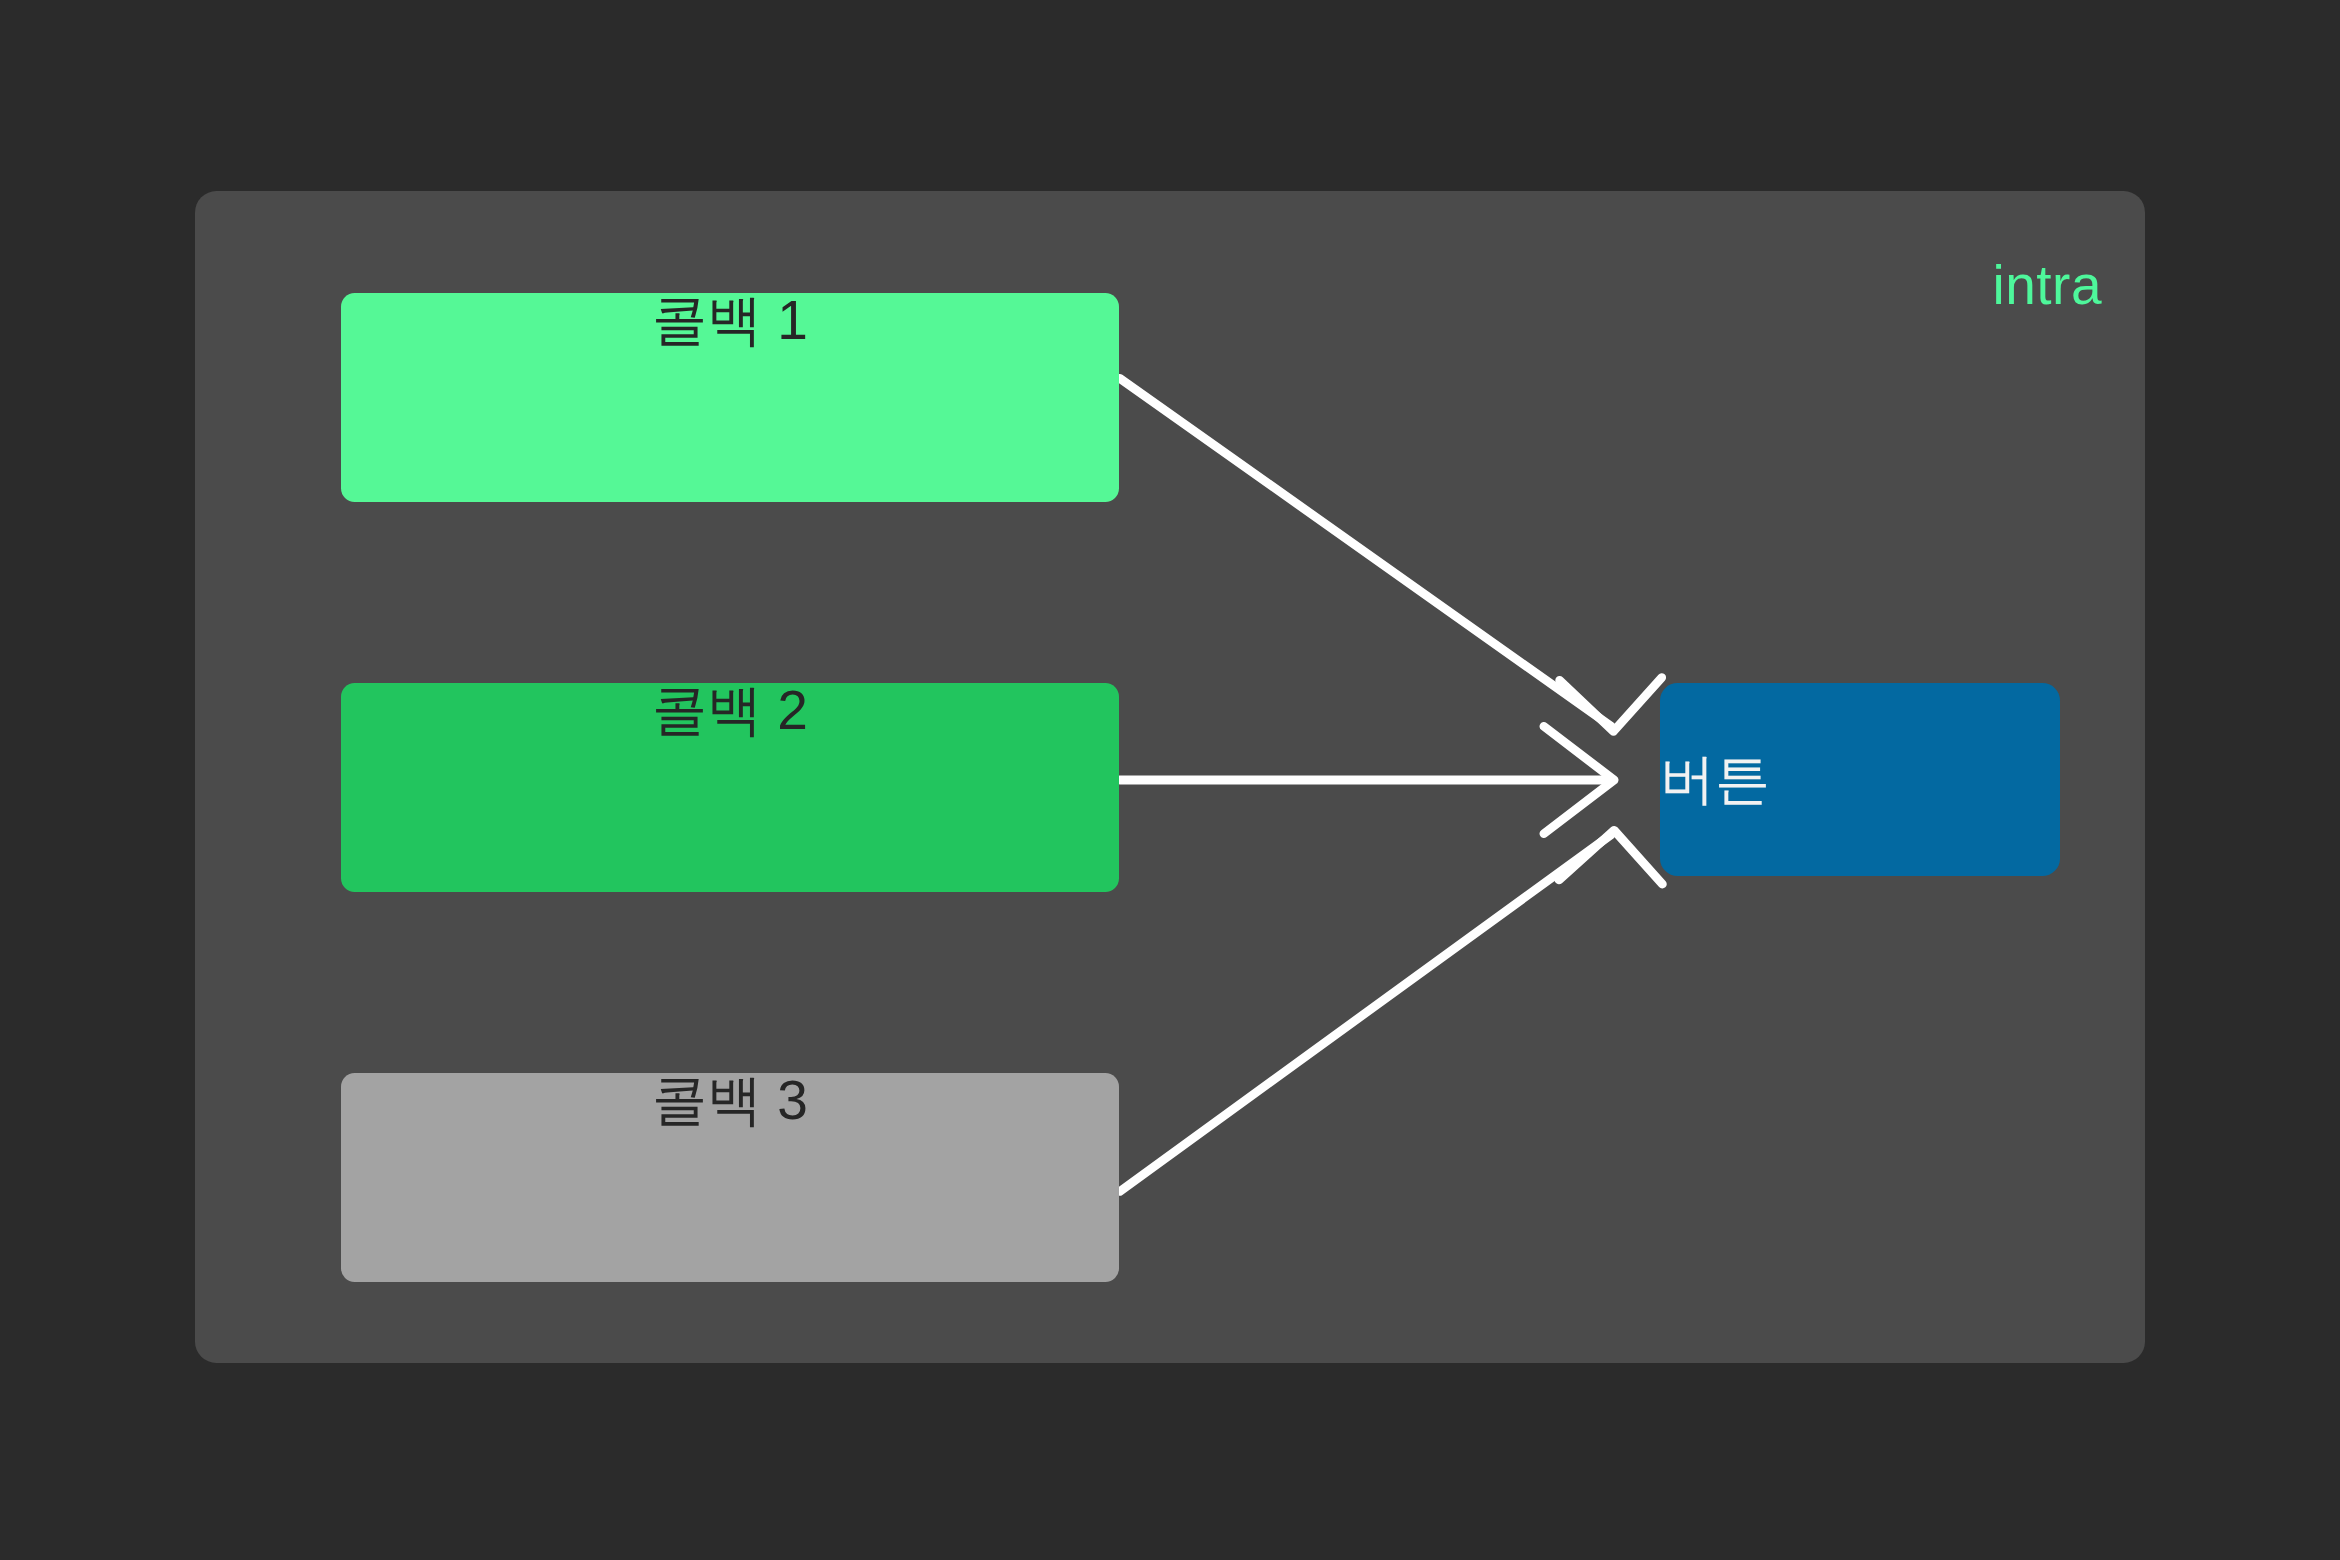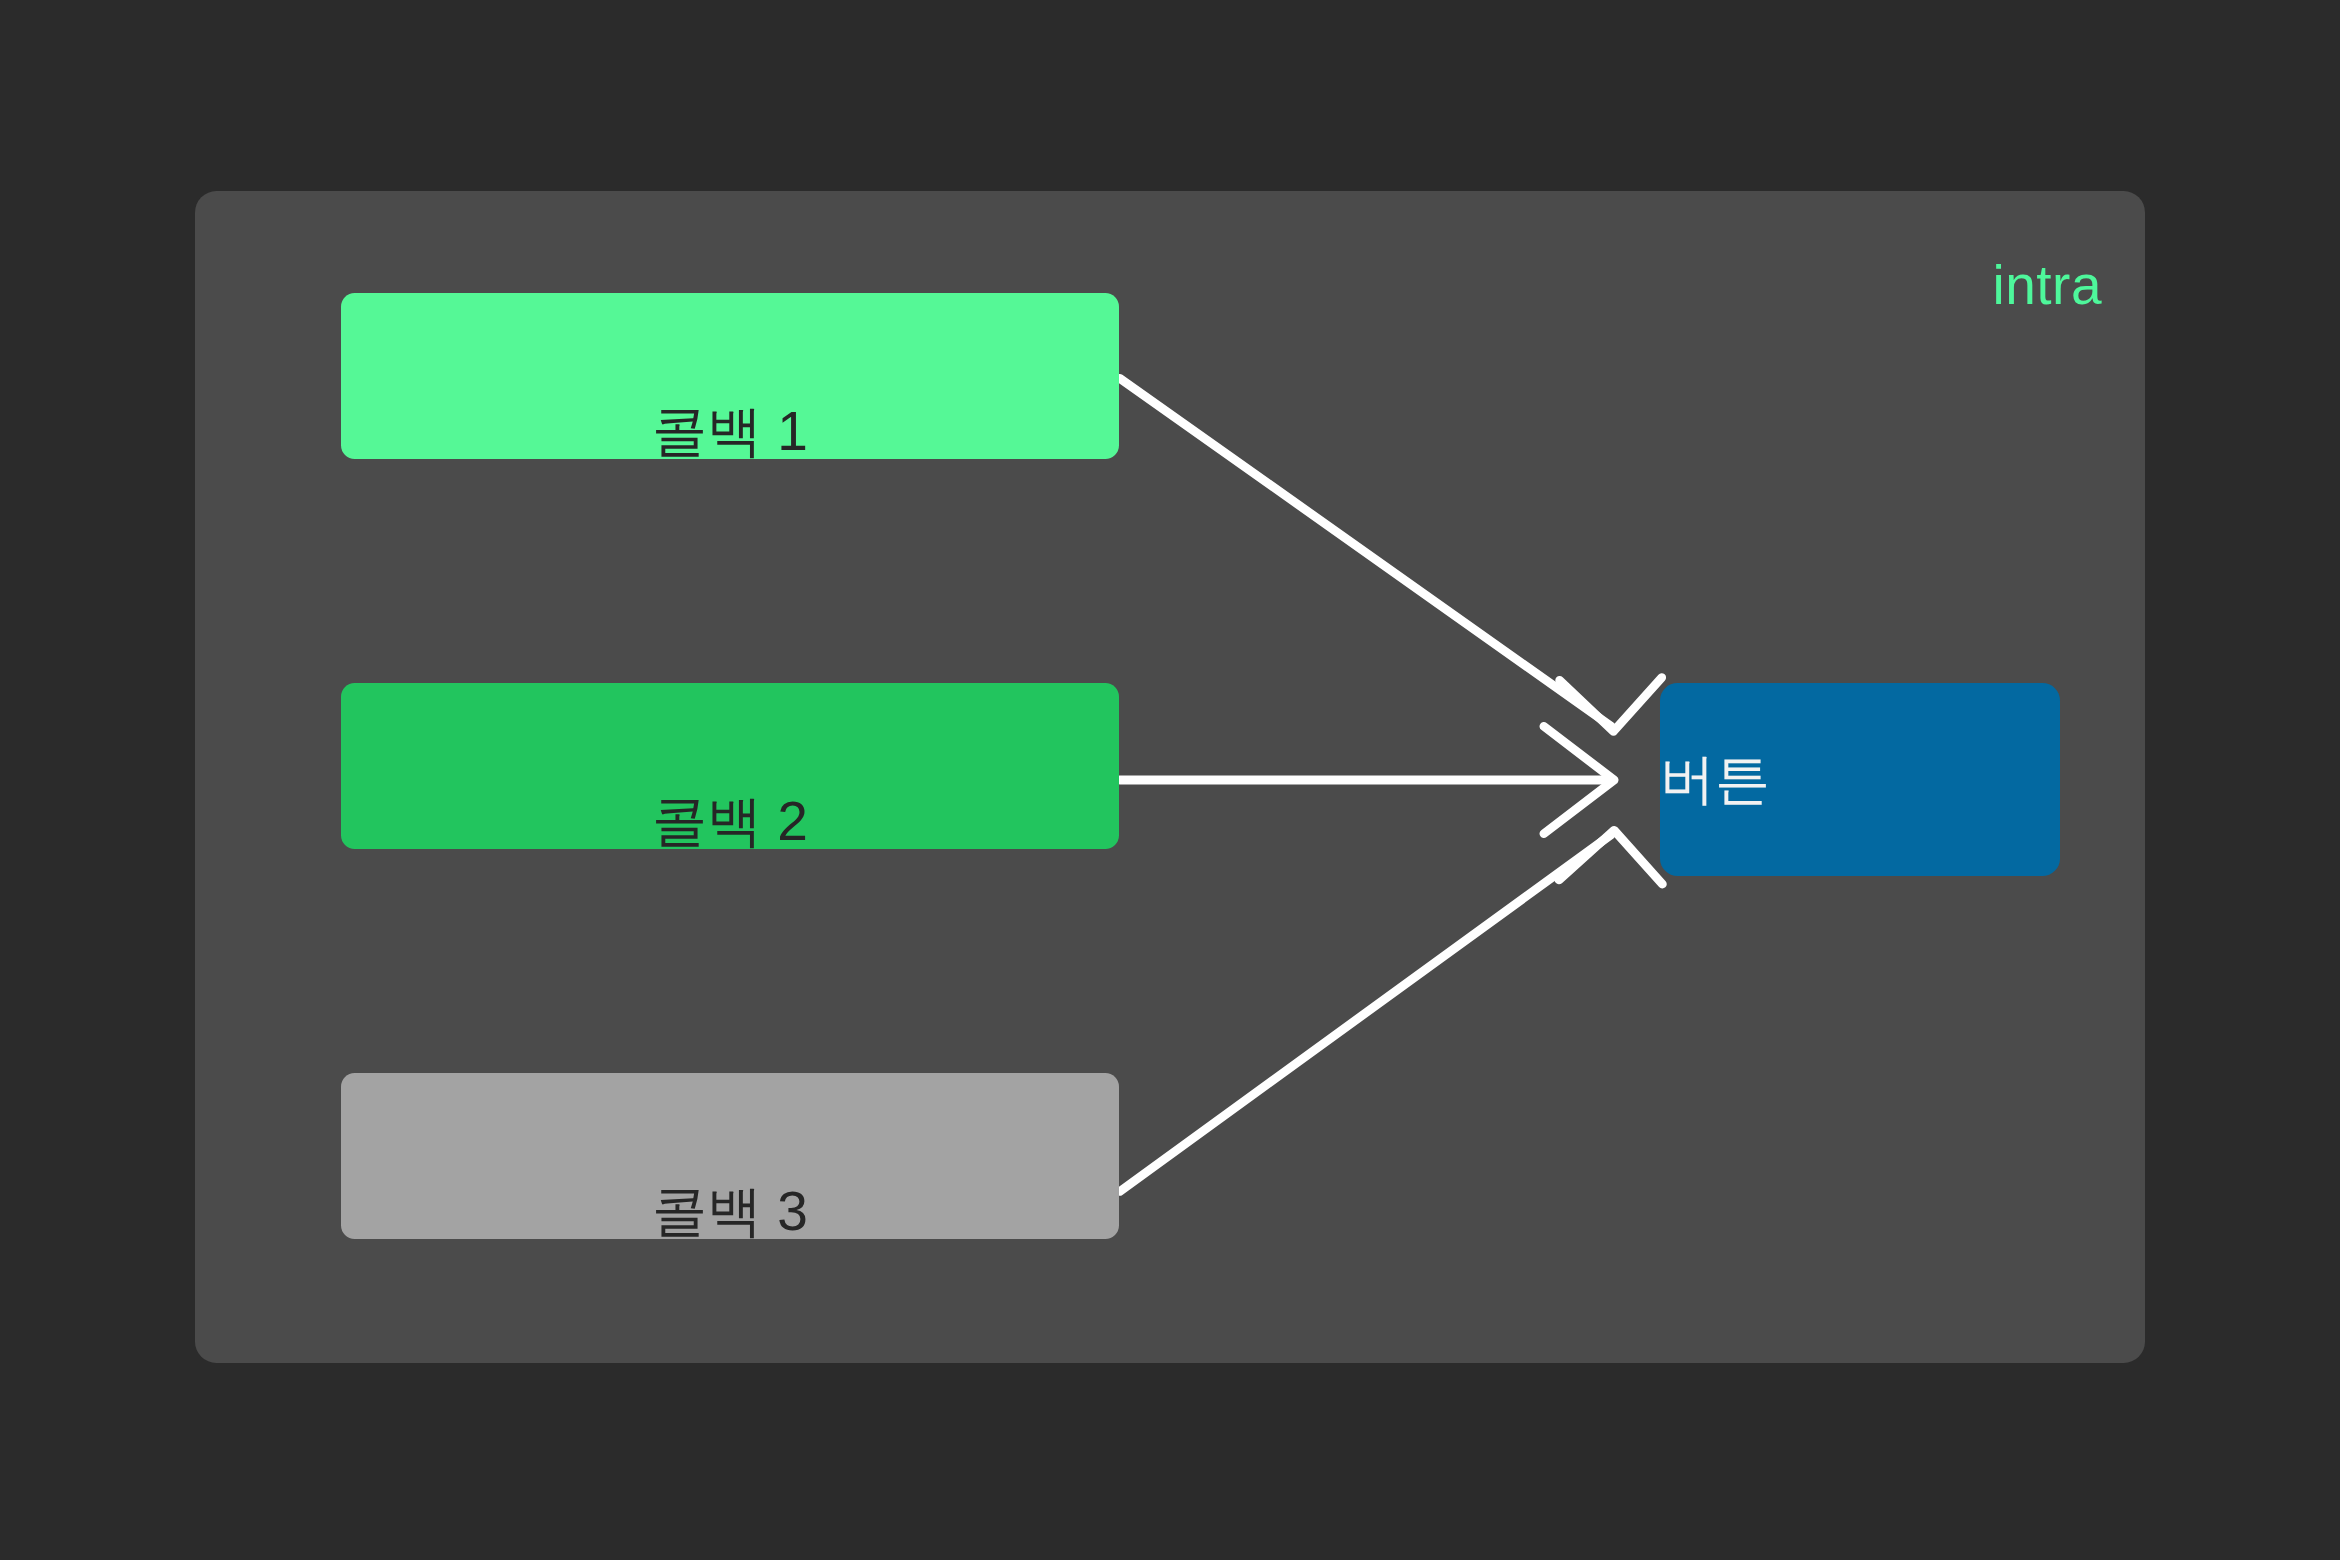--- a/index.html
+++ b/index.html
@@ -43,24 +43,24 @@
     letter-spacing: 0.5px;
     white-space: nowrap;
     margin-top: 40px;
   }
 
   
   .node {
     position: absolute;
     left: 341px;
     width: 778px;
-    height: 166px;
+    height: 209px;
     border-radius: 13.7px;
     display: flex;
-    align-items: flex-end;
+    align-items: flex-start;
     justify-content: center;
     box-sizing: border-box;
   }
   .node-label {
     font-size: 55px;
     line-height: 1;
     color: #262626;
     white-space: nowrap;
   }
 

